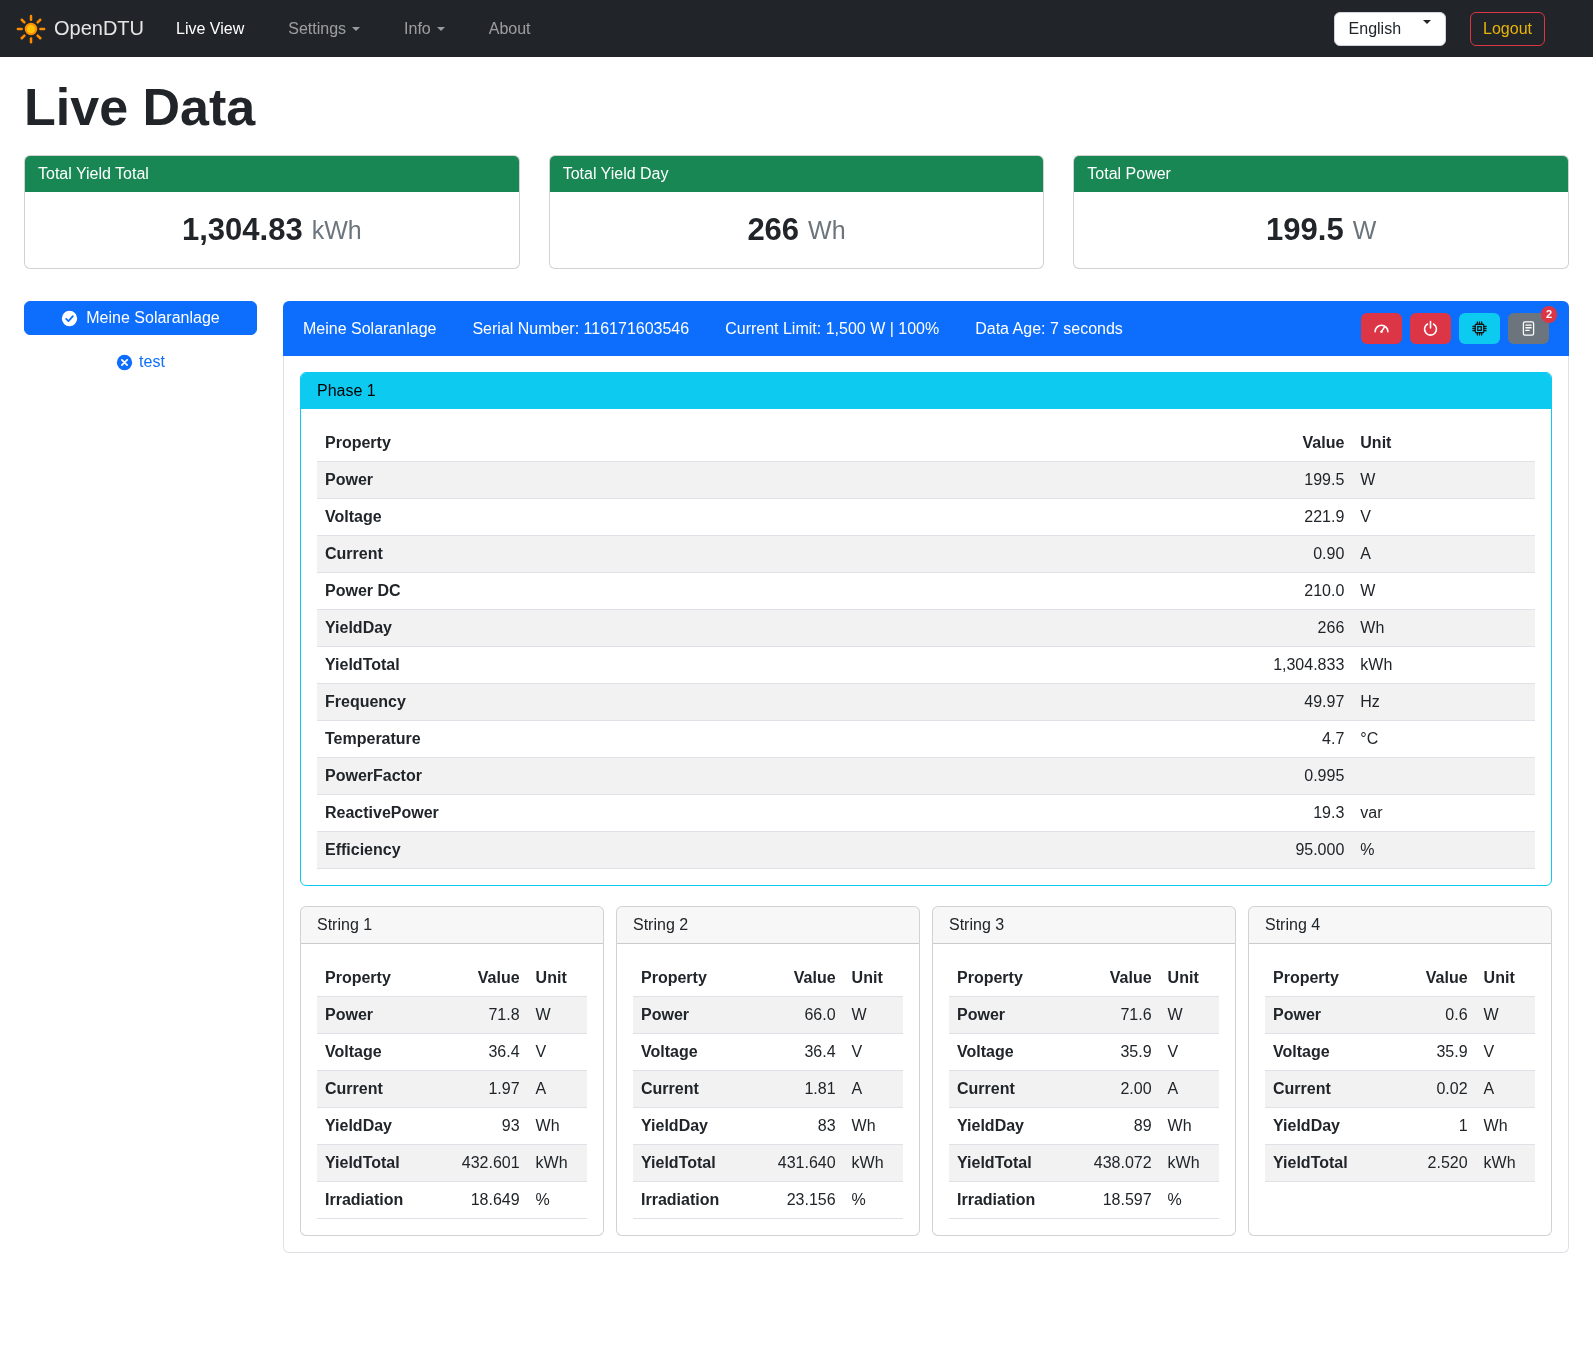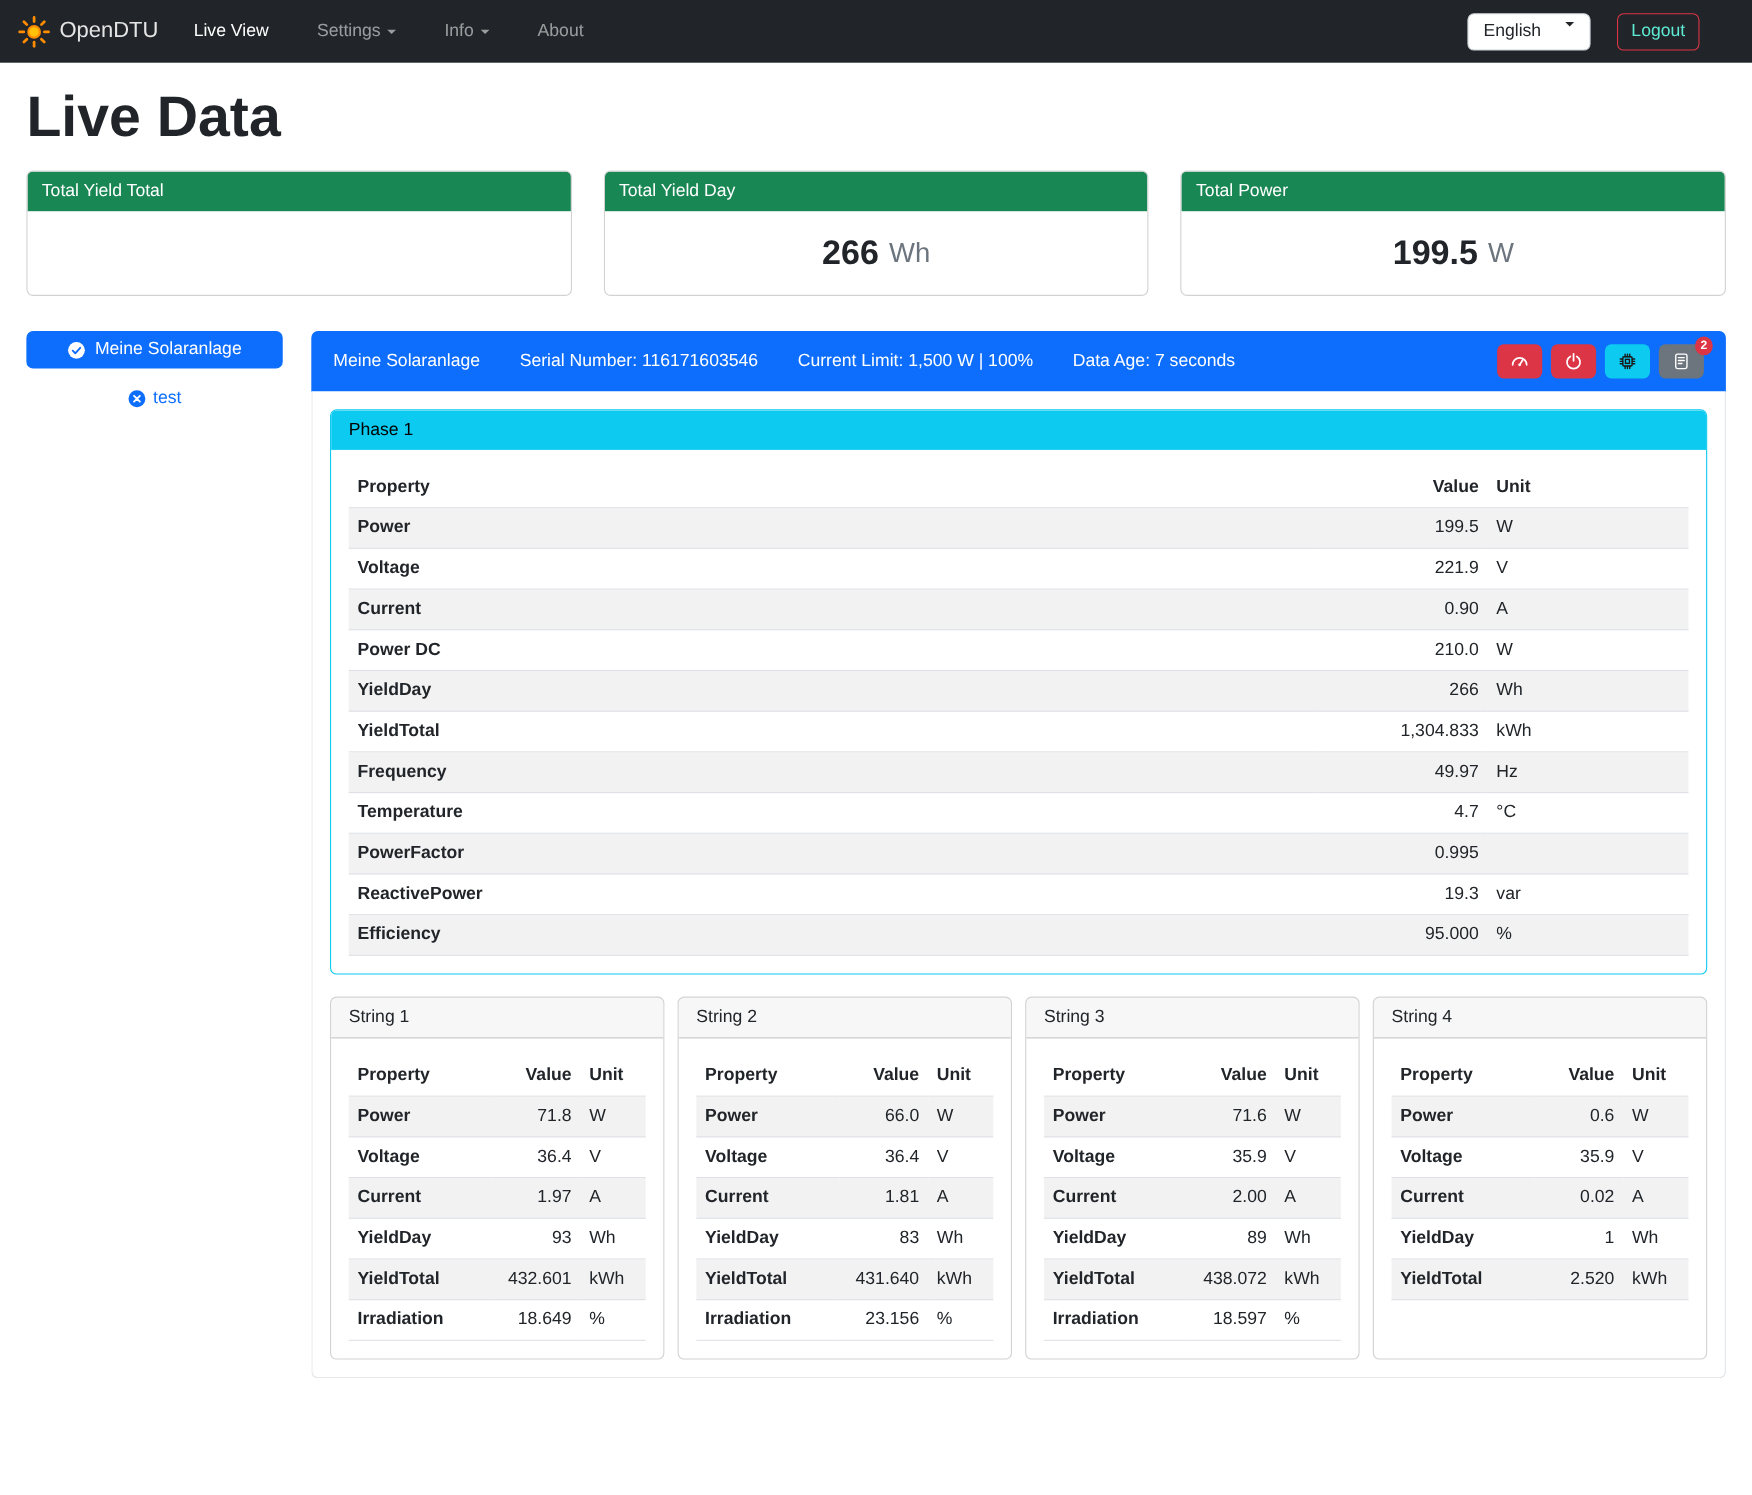--- a/index.html
+++ b/index.html
@@ -57,21 +57,21 @@
     font-size: 16px;
     font-family: inherit;
     padding: 7px 14px;
     display: inline-flex;
     align-items: flex-start;
     gap: 16px;
     cursor: pointer;
   }
   .logout-btn {
     background: transparent;
-    color: #5eead4;
+    color: #eab308;
     border: 1px solid #dc3545;
     border-radius: 6px;
     font-size: 16px;
     font-family: inherit;
     padding: 7px 12px;
     cursor: pointer;
   }
 
   
   .container { padding: 0 24px 32px 24px; }
@@ -272,20 +272,24 @@
   </div>
 </nav>
 
 <div class="container">
 
   <h1 class="page-title">Live Data</h1>
 
   <div class="summary-row">
     <div class="card">
       <div class="card-header-success">Total Yield Total</div>
+      <div class="summary-body">
+        <span class="summary-value">1,304.83</span>
+        <span class="summary-unit">kWh</span>
+      </div>
     </div>
     <div class="card">
       <div class="card-header-success">Total Yield Day</div>
       <div class="summary-body">
         <span class="summary-value">266</span>
         <span class="summary-unit">Wh</span>
       </div>
     </div>
     <div class="card">
       <div class="card-header-success">Total Power</div>

